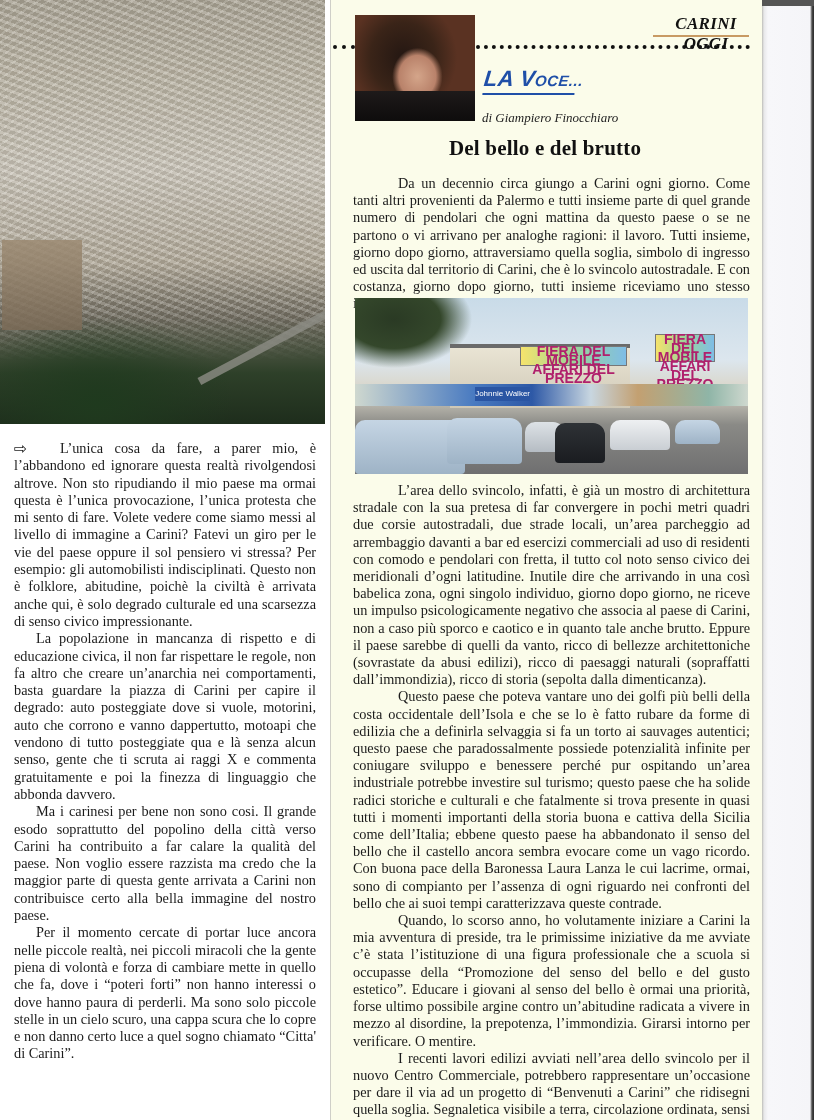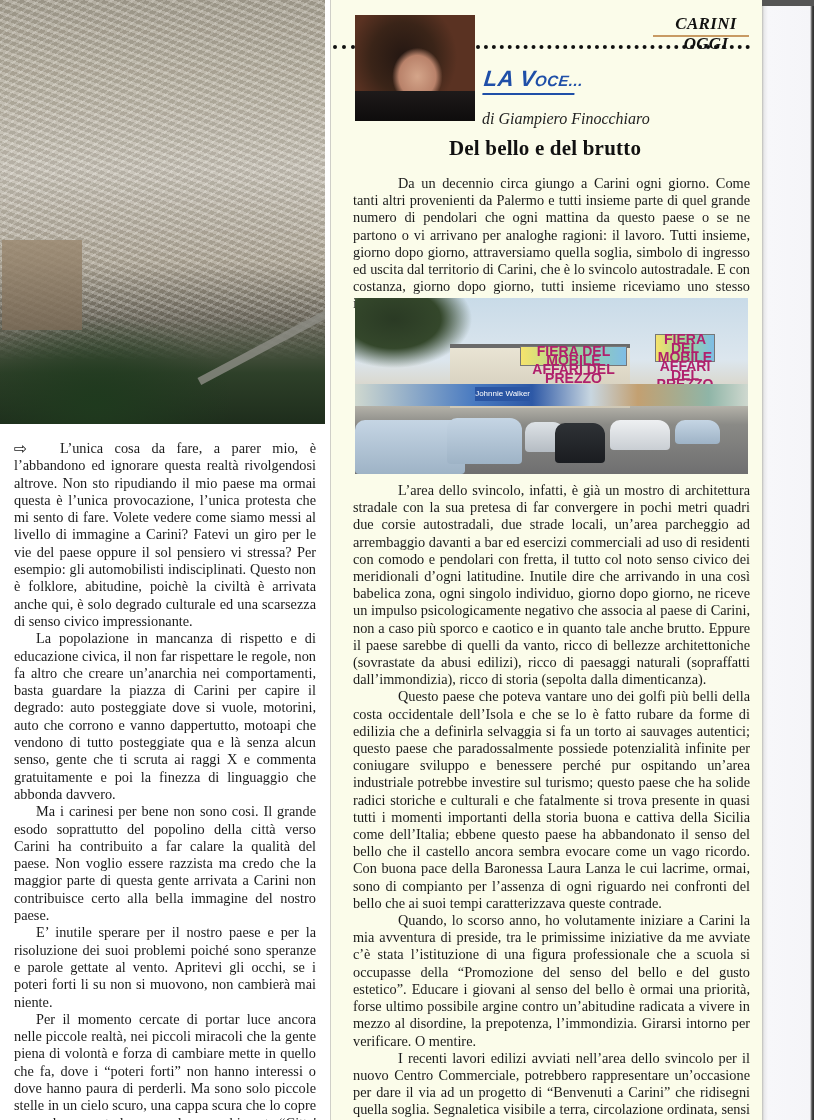--- a/index.html
+++ b/index.html
@@ -92,21 +92,21 @@
     font-family: "Liberation Sans", sans-serif; font-style: italic; font-weight: bold;
     color: #1f4fa8; font-size: 22px; letter-spacing: 0.5px;
     transform: skewX(-6deg);
   }
   .column-logo .small { font-size: 15px; }
   .column-logo .rule {
     position: absolute; left: 0; top: 27px; width: 92px; height: 2px; background: #1f4fa8;
   }
   .byline {
     position: absolute; left: 482px; top: 110px;
-    font-style: italic; font-size: 16px; color: #222;
+    font-style: italic; font-size: 13px; color: #222;
   }
   .article-title {
     position: absolute; left: 340px; top: 136px; width: 410px; text-align: center;
     font-weight: bold; font-size: 21px; color: #111; letter-spacing: 0.2px;
   }
   .right-text {
     position: absolute; left: 353px; width: 397px;
     font-size: 14.3px; line-height: 17.2px; text-align: justify; color: #1b1b1b;
   }
   .right-text p { margin: 0; text-indent: 45px; }
@@ -161,21 +161,20 @@
   <div class="aerial-photo">
     <div class="roofs"></div>
     <div class="castle"></div>
     <div class="road"></div>
   </div>
 
   <div class="left-text">
     <p class="first"><span class="arrow-icon">⇨</span><span class="first-indent"></span><span>L’unica cosa da fare, a parer mio, è l’abbandono ed ignorare questa realtà rivolgendosi altrove. Non sto ripudiando il mio paese ma ormai questa è l’unica provocazione, l’unica protesta che mi sento di fare. Volete vedere come siamo messi al livello di immagine a Carini? Fatevi un giro per le vie del paese oppure il sol pensiero vi stressa? Per esempio: gli automobilisti indisciplinati. Questo non è folklore, abitudine, poichè la civiltà è arrivata anche qui, è solo degrado culturale ed una scarsezza di senso civico impressionante.</span></p>
     <p>La popolazione in mancanza di rispetto e di educazione civica, il non far rispettare le regole, non fa altro che creare un’anarchia nei comportamenti, basta guardare la piazza di Carini per capire il degrado: auto posteggiate dove si vuole, motorini, auto che corrono e vanno dappertutto, motoapi che vendono di tutto posteggiate qua e là senza alcun senso, gente che ti scruta ai raggi X e commenta gratuitamente e poi la finezza di linguaggio  che abbonda davvero.</p>
     <p>Ma i carinesi per bene non sono cosi. Il grande esodo soprattutto del popolino della città verso Carini ha contribuito a far calare la qualità del paese. Non voglio essere razzista ma credo che la maggior parte di questa gente arrivata a Carini non contribuisce certo alla bella immagine del nostro paese.</p>
-    <p>E’ inutile sperare per il nostro paese e per la risoluzione dei  suoi problemi poiché sono speranze e parole gettate al vento. Apritevi gli occhi, se i poteri forti li su non si muovono, non cambierà mai niente.</p>
     <p>Per il momento cercate di portar luce ancora nelle piccole realtà, nei piccoli miracoli che la gente piena di volontà  e forza di cambiare mette in quello che fa, dove i “poteri forti” non hanno interessi o dove hanno paura di perderli. Ma sono solo piccole stelle in un cielo scuro, una cappa scura che lo copre e non danno certo luce a quel sogno chiamato “Citta' di Carini”.</p>
 
   </div>
 </div>
 
 <div class="right-col"></div>
 
 <div class="page-edge">
     <div class="shade"></div>
   </div>

